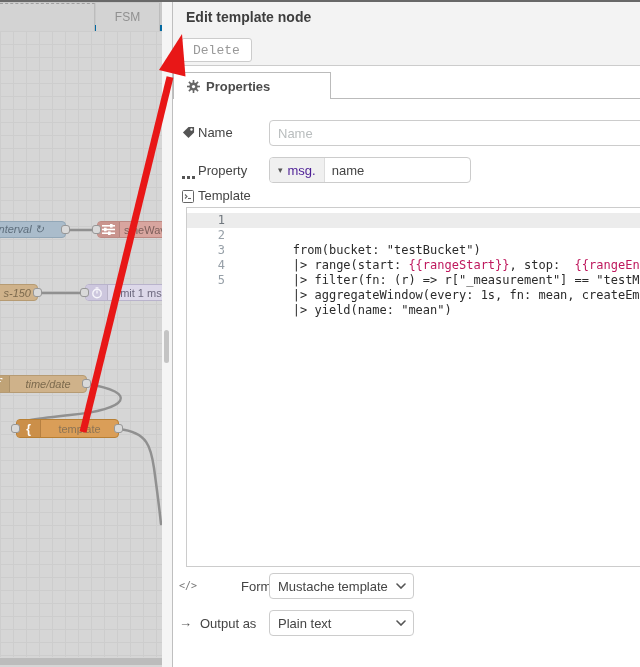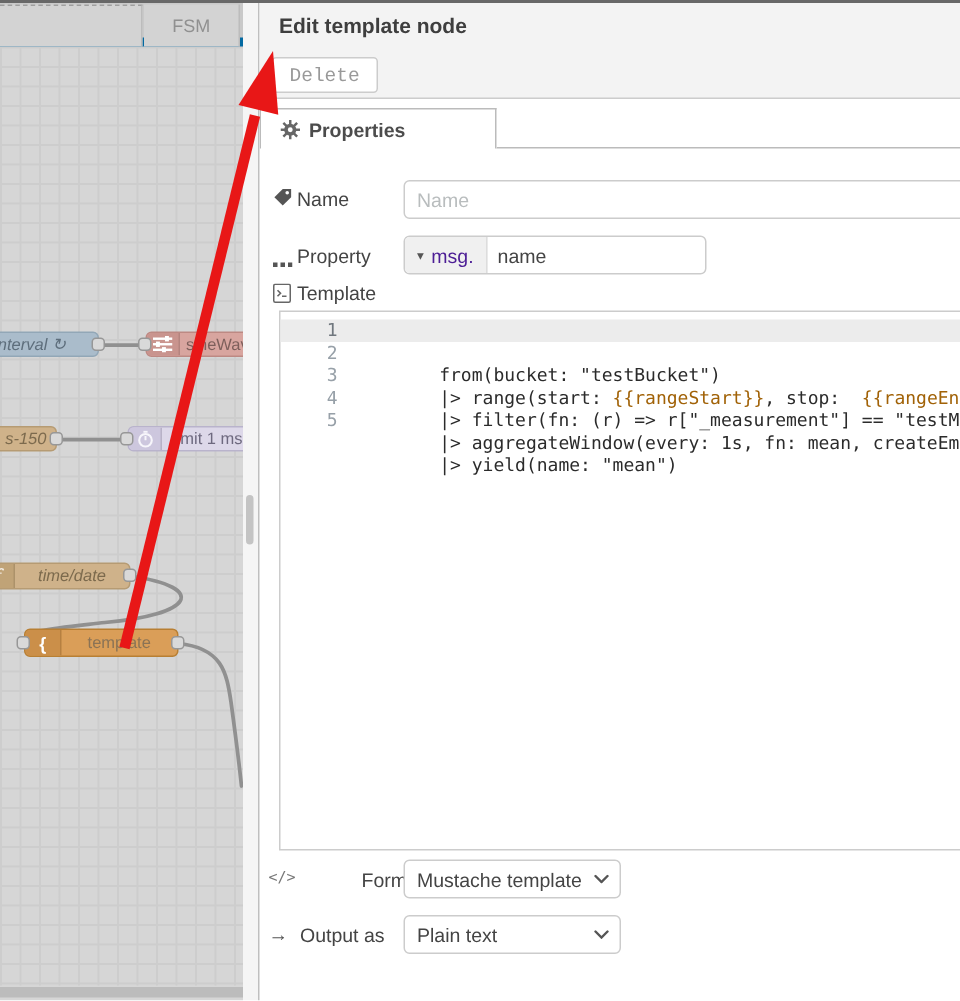--- a/index.html
+++ b/index.html
@@ -77,21 +77,21 @@
   .ti-value{display:flex;align-items:center;padding-left:7px;font-size:13px;color:#444;}
 
   .editor{position:absolute;left:13px;top:207px;width:455px;height:360px;border:1px solid #ccc;background:#fff;
     font-family:"DejaVu Sans Mono",monospace;font-size:12px;}
   .erows{position:absolute;top:5px;left:0;right:0;}
   .crow{position:relative;height:15px;line-height:15px;white-space:pre;}
   .crow.active{background:#ececec;}
   .lno{position:absolute;left:0;top:0;width:38px;text-align:right;color:#97a0a8;}
   .crow.active .lno{color:#70777e;}
   .codetxt{margin-left:48px;color:#2b2b2b;}
-  .mst{color:#a16207;}
+  .mst{color:#be185d;}
 
   .selectbox{position:absolute;left:96px;width:145px;height:26px;border:1px solid #ccc;border-radius:4px;
     display:flex;align-items:center;background:#fff;}
   .selval{flex:1;padding-left:8px;font-size:13px;color:#444;white-space:nowrap;}
   .selchev{margin-right:7px;display:flex;align-items:center;}
 
   .arrowsvg{position:absolute;left:0;top:0;z-index:60;pointer-events:none;}
   .mono{font-family:"DejaVu Sans Mono",monospace;}
 </style>
 </head>

